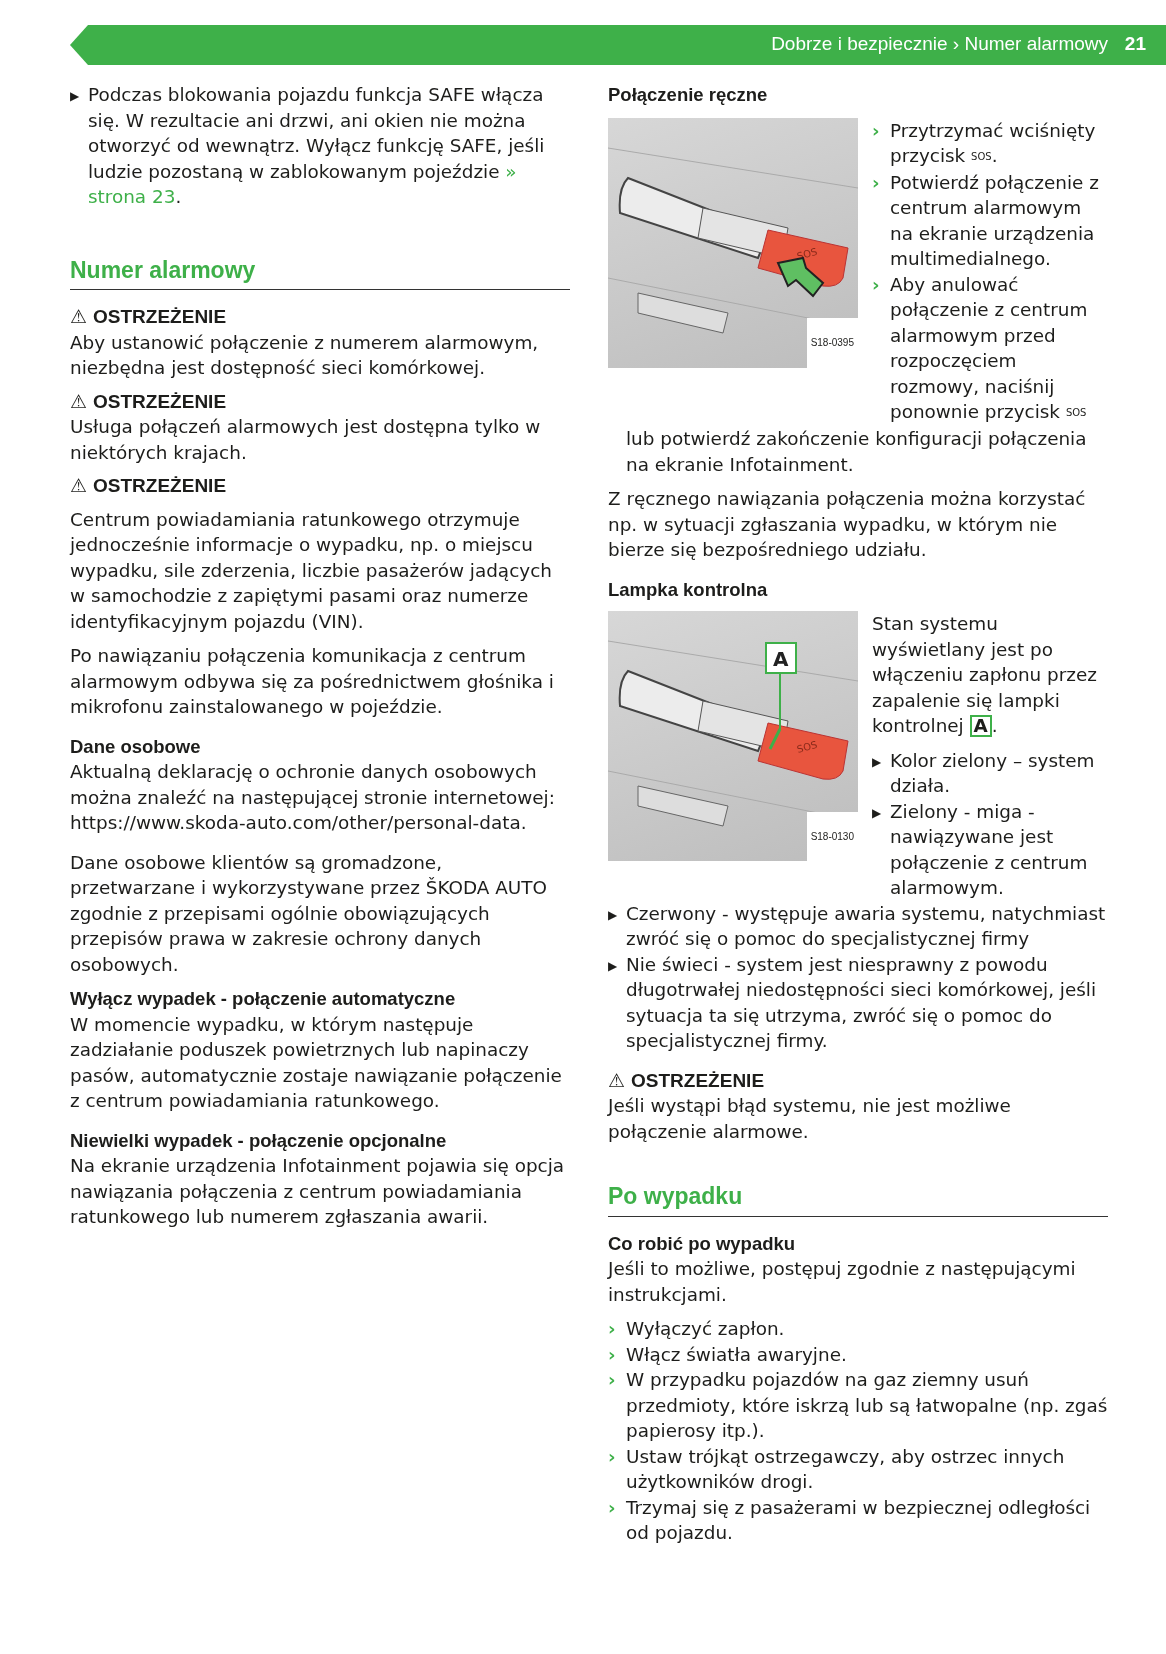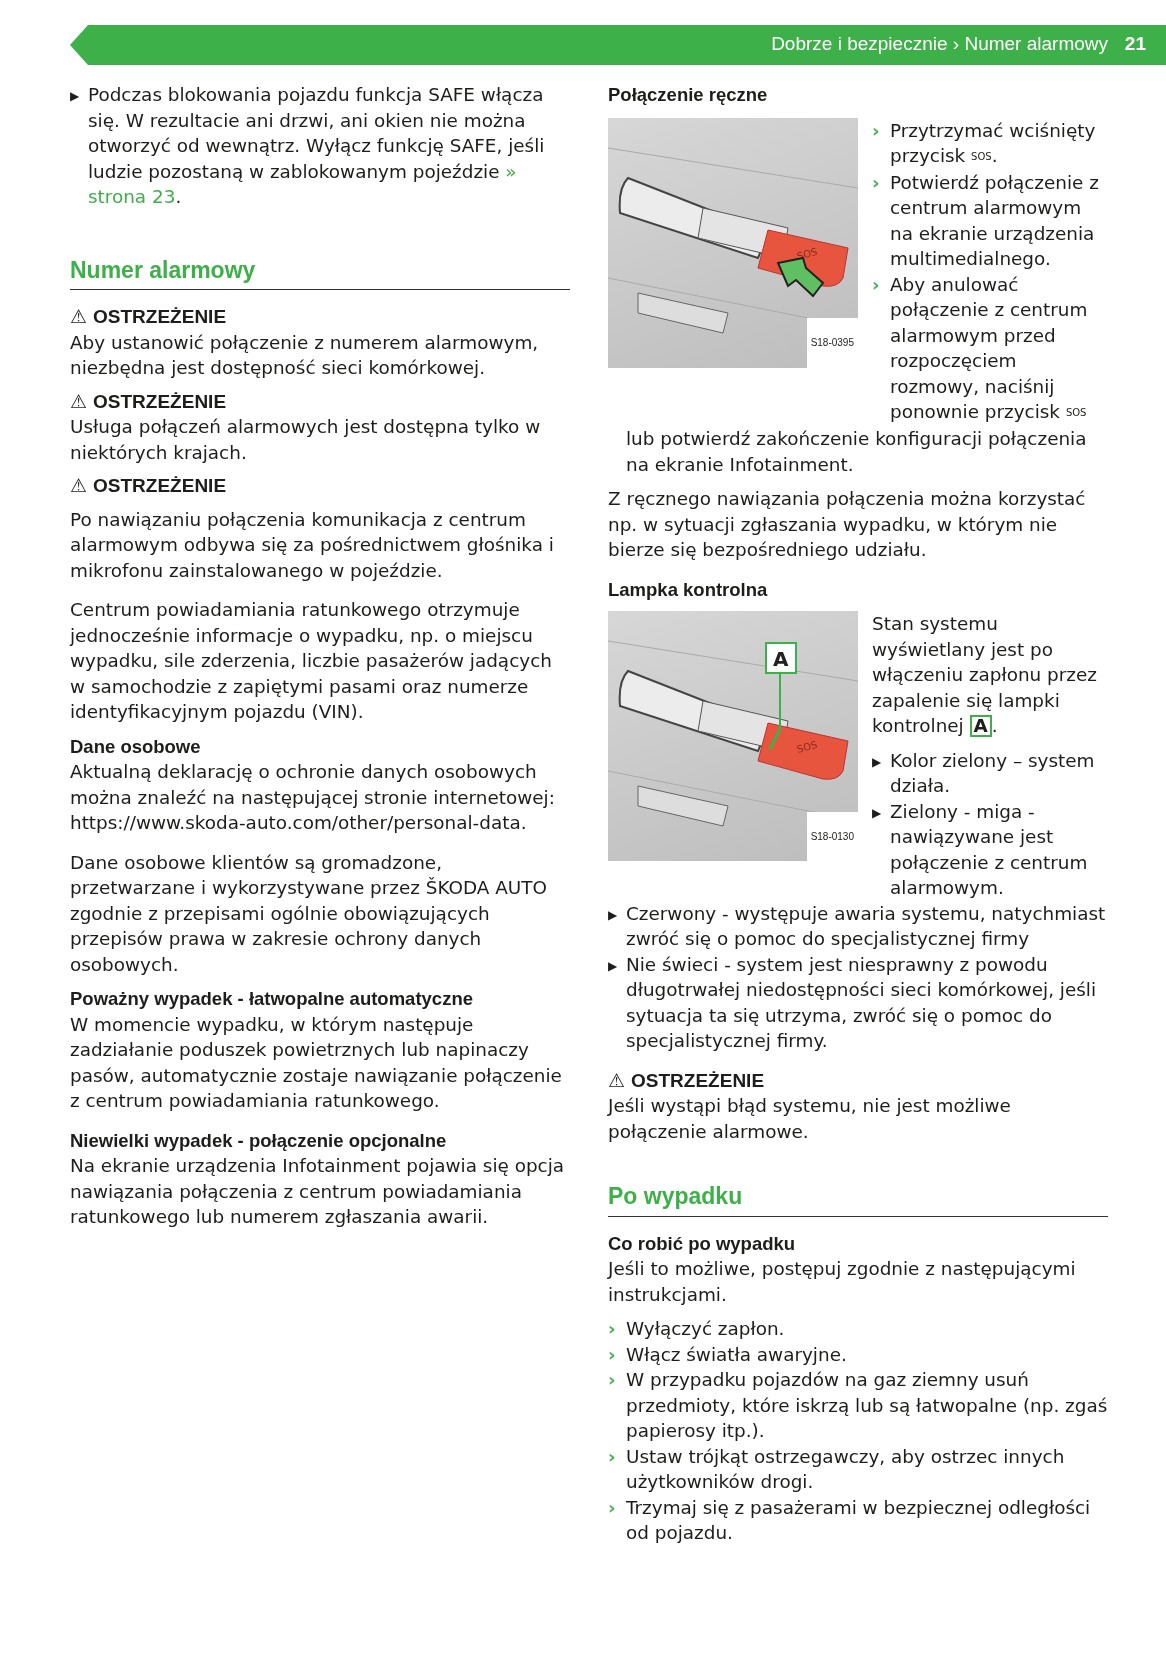--- a/index.html
+++ b/index.html
@@ -53,28 +53,28 @@
     <div>Aby ustanowić połączenie z numerem alarmowym, niezbędna jest dostępność sieci komórkowej.</div>
   </div>
   <div style="margin-bottom:8px">
     <div class="warn"><span class="tri">⚠</span><span>OSTRZEŻENIE</span></div>
     <div>Usługa połączeń alarmowych jest dostępna tylko w niektórych krajach.</div>
   </div>
   <div style="margin-bottom:8px">
     <div class="warn"><span class="tri">⚠</span><span>OSTRZEŻENIE</span></div>
   </div>
 
+  <p>Centrum powiadamiania ratunkowego otrzymuje jednocześnie informacje o wypadku, np. o miejscu wypadku, sile zderzenia, liczbie pasażerów jadących w samochodzie z zapiętymi pasami oraz numerze identyfikacyjnym pojazdu (VIN).</p>
   <p style="margin-bottom:14px">Po nawiązaniu połączenia komunikacja z centrum alarmowym odbywa się za pośrednictwem głośnika i mikrofonu zainstalowanego w pojeździe.</p>
-  <p>Centrum powiadamiania ratunkowego otrzymuje jednocześnie informacje o wypadku, np. o miejscu wypadku, sile zderzenia, liczbie pasażerów jadących w samochodzie z zapiętymi pasami oraz numerze identyfikacyjnym pojazdu (VIN).</p>
 
   <div class="h3">Dane osobowe</div>
   <p style="margin-bottom:14px">Aktualną deklarację o ochronie danych osobowych można znaleźć na następującej stronie internetowej: https://www.skoda-auto.com/other/personal-data.</p>
   <p>Dane osobowe klientów są gromadzone, przetwarzane i wykorzystywane przez ŠKODA AUTO zgodnie z przepisami ogólnie obowiązujących przepisów prawa w zakresie ochrony danych osobowych.</p>
 
-  <div class="h3">Poważny wypadek - łatwopalne automatyczne</div>
+  <div class="h3">Wyłącz wypadek - połączenie automatyczne</div>
   <p style="margin-bottom:14px">W momencie wypadku, w którym następuje zadziałanie poduszek powietrznych lub napinaczy pasów, automatycznie zostaje nawiązanie połączenie z centrum powiadamiania ratunkowego.</p>
 
   <div class="h3">Niewielki wypadek - połączenie opcjonalne</div>
   <p>Na ekranie urządzenia Infotainment pojawia się opcja nawiązania połączenia z centrum powiadamiania ratunkowego lub numerem zgłaszania awarii.</p>
 </div>
 
 <div class="col right">
   <div class="h3" style="margin-bottom:10px">Połączenie ręczne</div>
   <div class="flowrow">
     <div class="fig">

